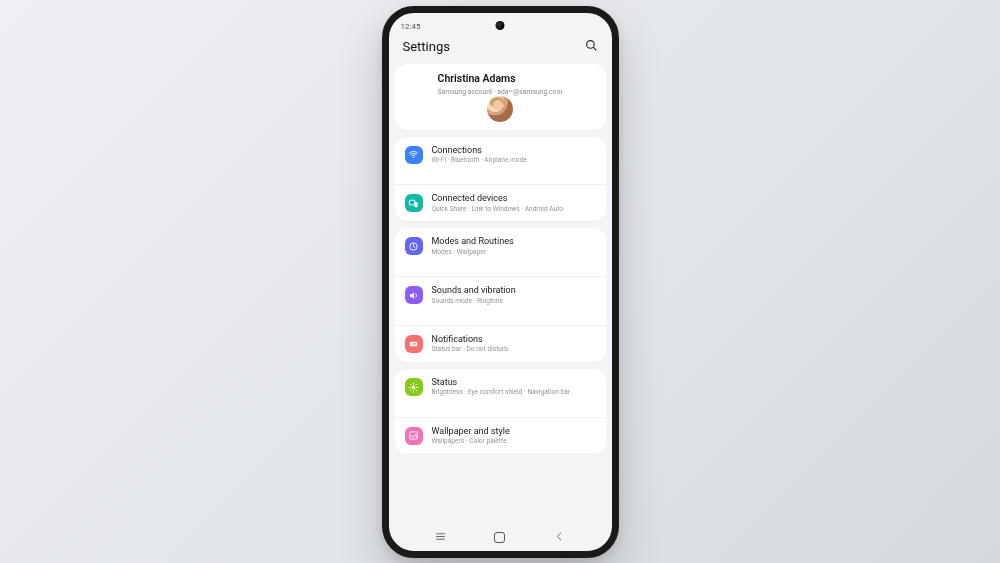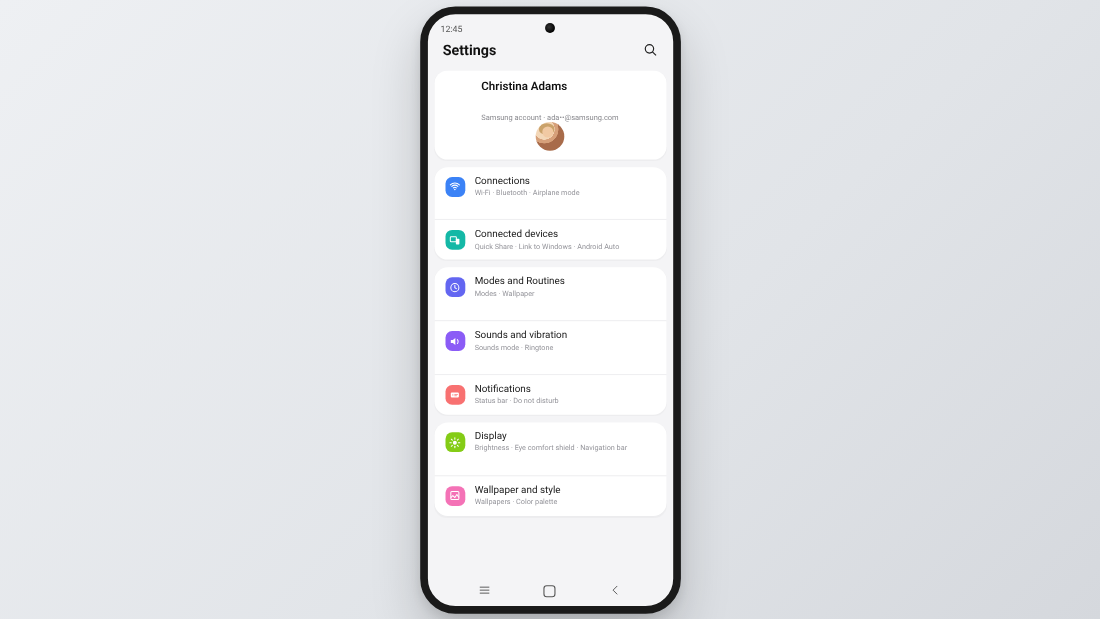--- a/index.html
+++ b/index.html
@@ -28,37 +28,37 @@
     z-index: 10;
   }
   .status-bar {
     height: 22px; padding: 6px 12px 0 12px;
     font-size: 8px; color: #555; display:flex; align-items:center;
   }
   .header {
     padding: 2px 14px 8px 14px;
     display: flex; align-items: center; justify-content: space-between;
   }
-  .header-title { font-size: 13px; font-weight: 700; color: #111; }
+  .header-title { font-size: 13px; font-weight: 400; color: #111; }
   .search-icon svg { width: 13px; height: 13px; stroke:#222; stroke-width:2; fill:none; }
   .scroll {
     flex: 1; overflow: hidden; padding: 0 6px 2px 6px;
     display: flex; flex-direction: column; gap: 7px;
   }
   .card {
     background: #fff; border-radius: 12px;
     box-shadow: 0 1px 1px rgba(0,0,0,0.03);
     flex-direction: column;
   }
   .account-card {
     display: flex; align-items: center; justify-content: space-between;
     padding: 8px 10px;
   }
   .account-name { font-size: 10.5px; font-weight: 600; color: #111; }
-  .account-sub { font-size: 6.8px; color: #8a8a8f; margin-top: 18px; }
+  .account-sub { font-size: 6.8px; color: #8a8a8f; margin-top: 3px; }
   .avatar {
     width: 26px; height: 26px; border-radius: 50%;
     background: radial-gradient(circle at 30% 25%, #f3d7b8 0 35%, #d6a07a 36% 48%, #a86b4a 49% 100%);
     position: relative; overflow:hidden; flex-shrink:0;
   }
   .avatar::after{
     content:""; position:absolute; top:4px; left:6px; width:10px; height:10px;
     border-radius:50%; background:#f1c9a3;
   }
   .avatar::before{
@@ -203,21 +203,21 @@
                 <line x1="2" y1="12" x2="5" y2="12"></line>
                 <line x1="19" y1="12" x2="22" y2="12"></line>
                 <line x1="5" y1="5" x2="7" y2="7"></line>
                 <line x1="17" y1="17" x2="19" y2="19"></line>
                 <line x1="5" y1="19" x2="7" y2="17"></line>
                 <line x1="17" y1="7" x2="19" y2="5"></line>
               </g>
             </svg>
         </span>
         <div class="row-text">
-          <div class="row-title">Display</div>
+          <div class="row-title">Status</div>
           <div class="row-sub">Brightness · Eye comfort shield · Navigation bar</div>
         </div>
       </div>
       <div class="row">
         <span class="icon-badge c-pink">
           <svg viewBox="0 0 24 24">
               <rect x="4" y="4" width="16" height="16" rx="2" fill="none" stroke="#fff" stroke-width="2"></rect>
               <path d="M4 16l4-4 4 4 4-6 4 6" fill="none" stroke="#fff" stroke-width="2" stroke-linejoin="round"></path>
             </svg>
         </span>

